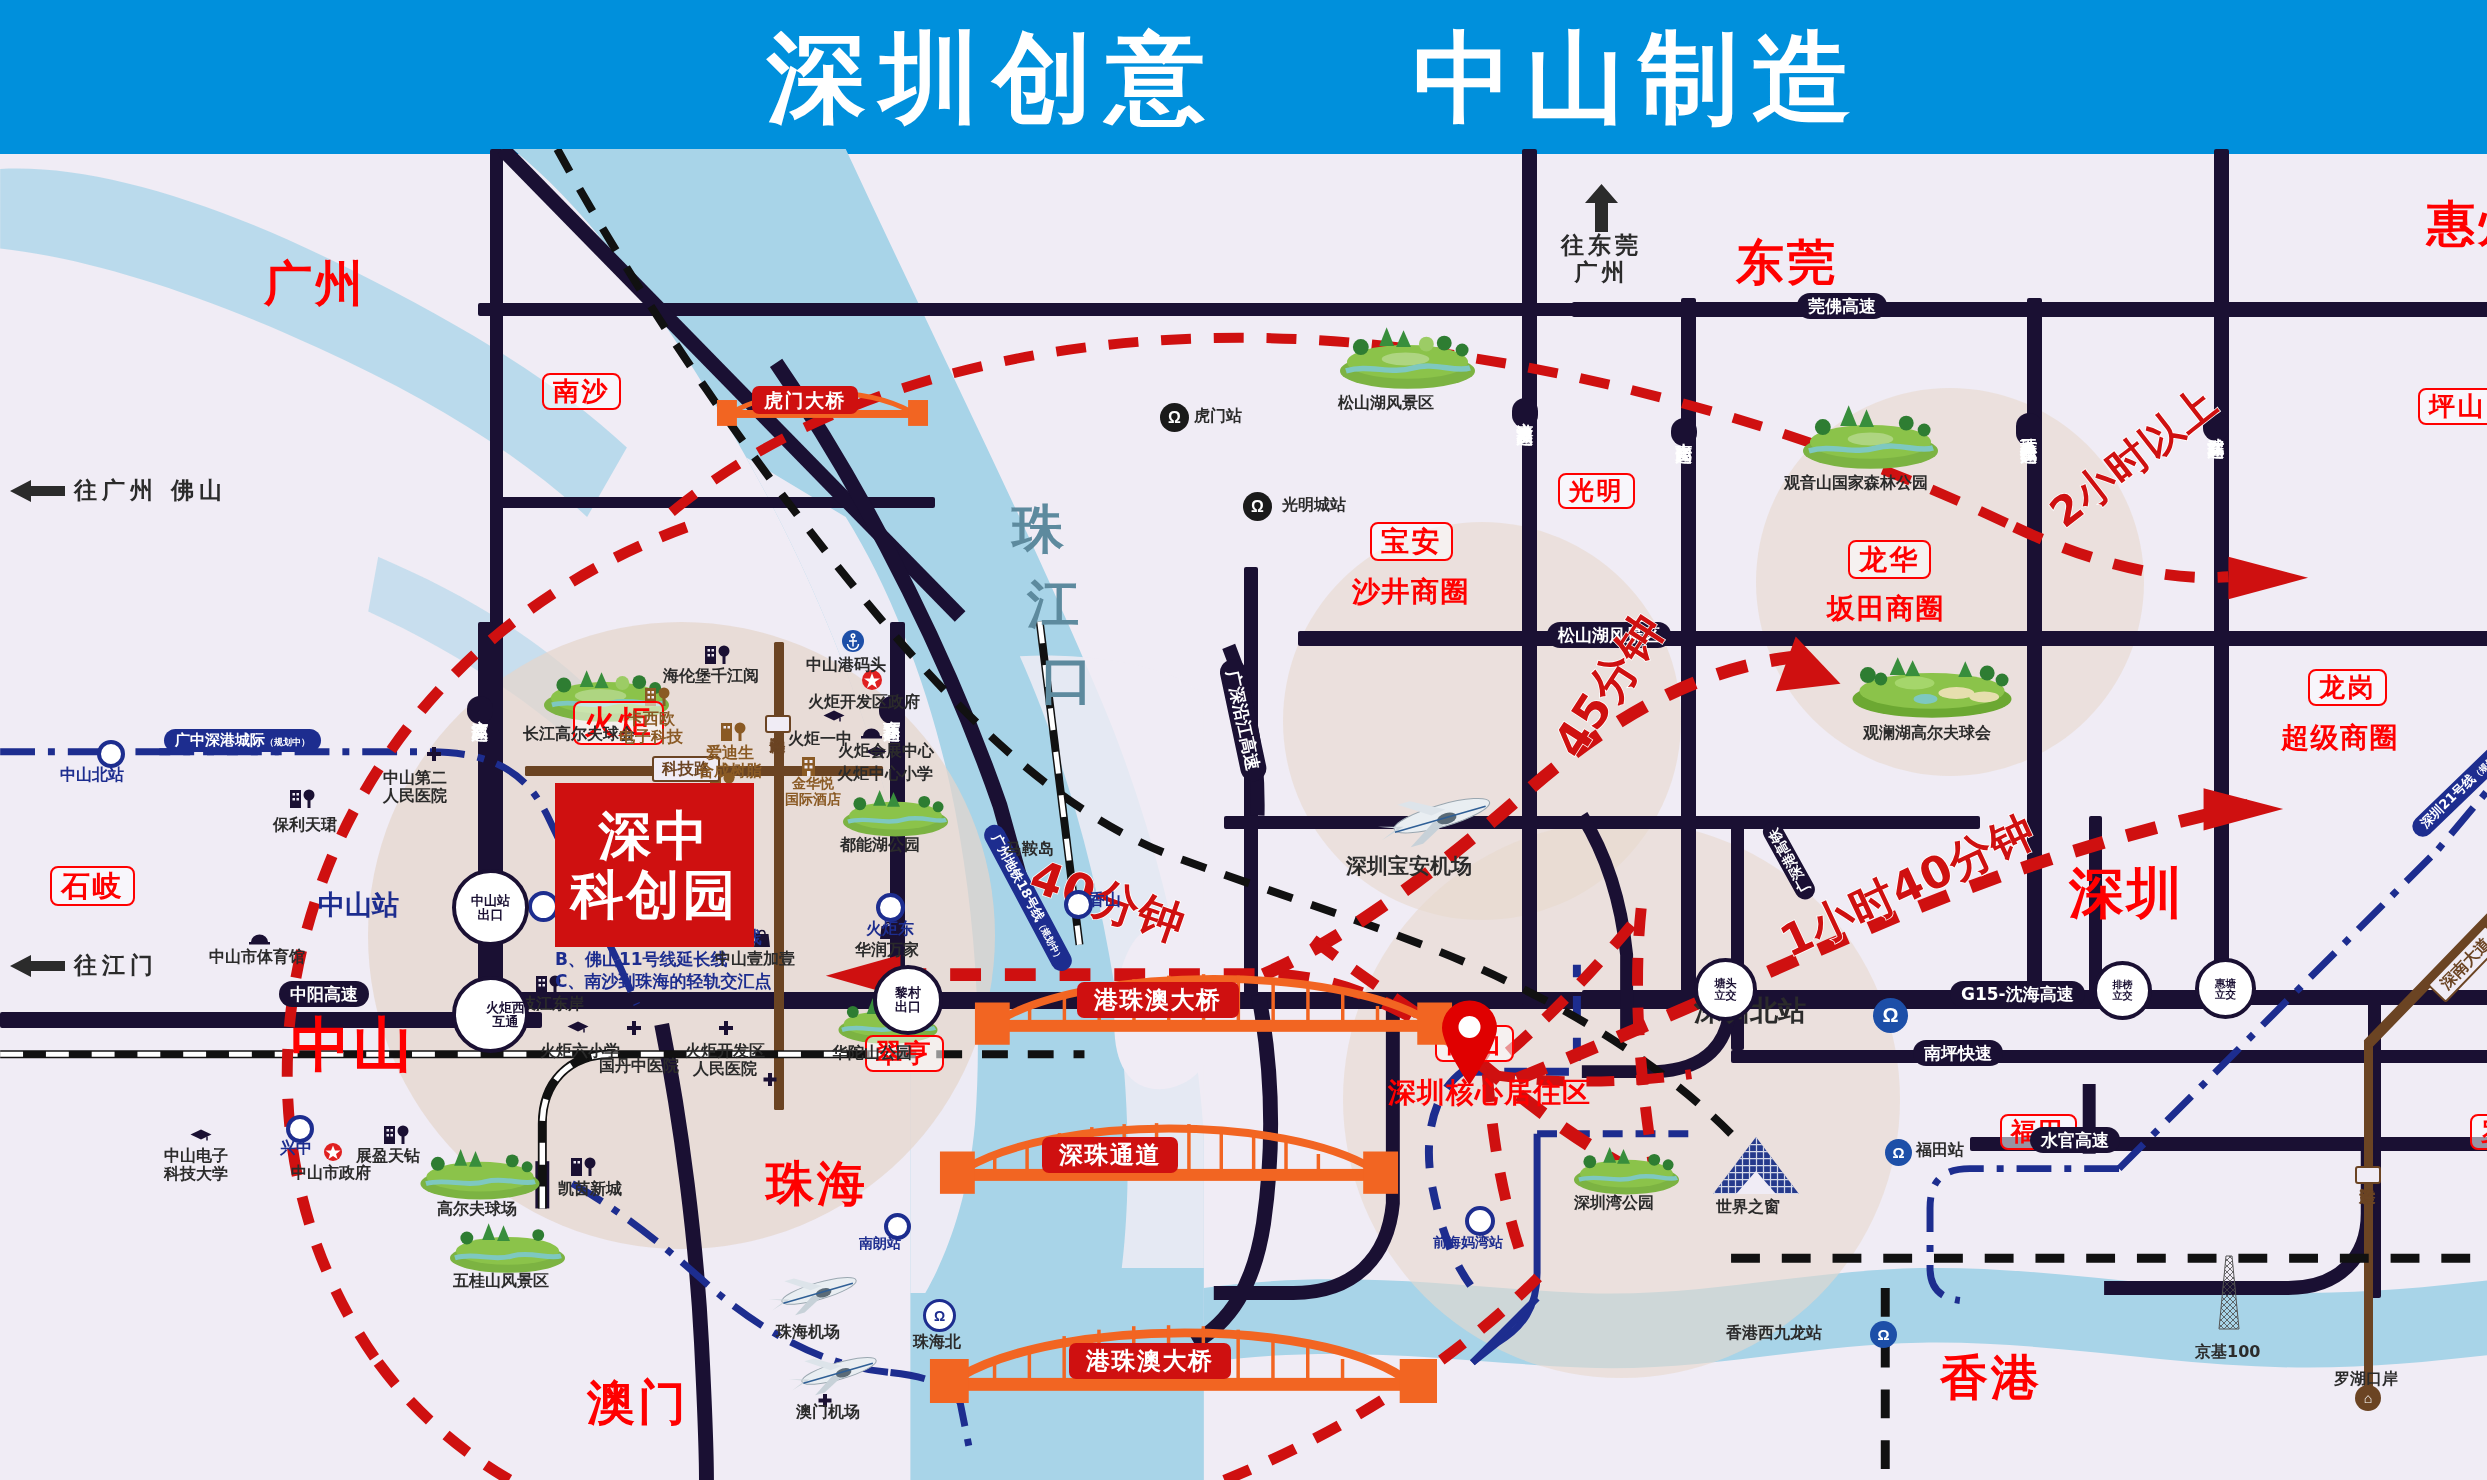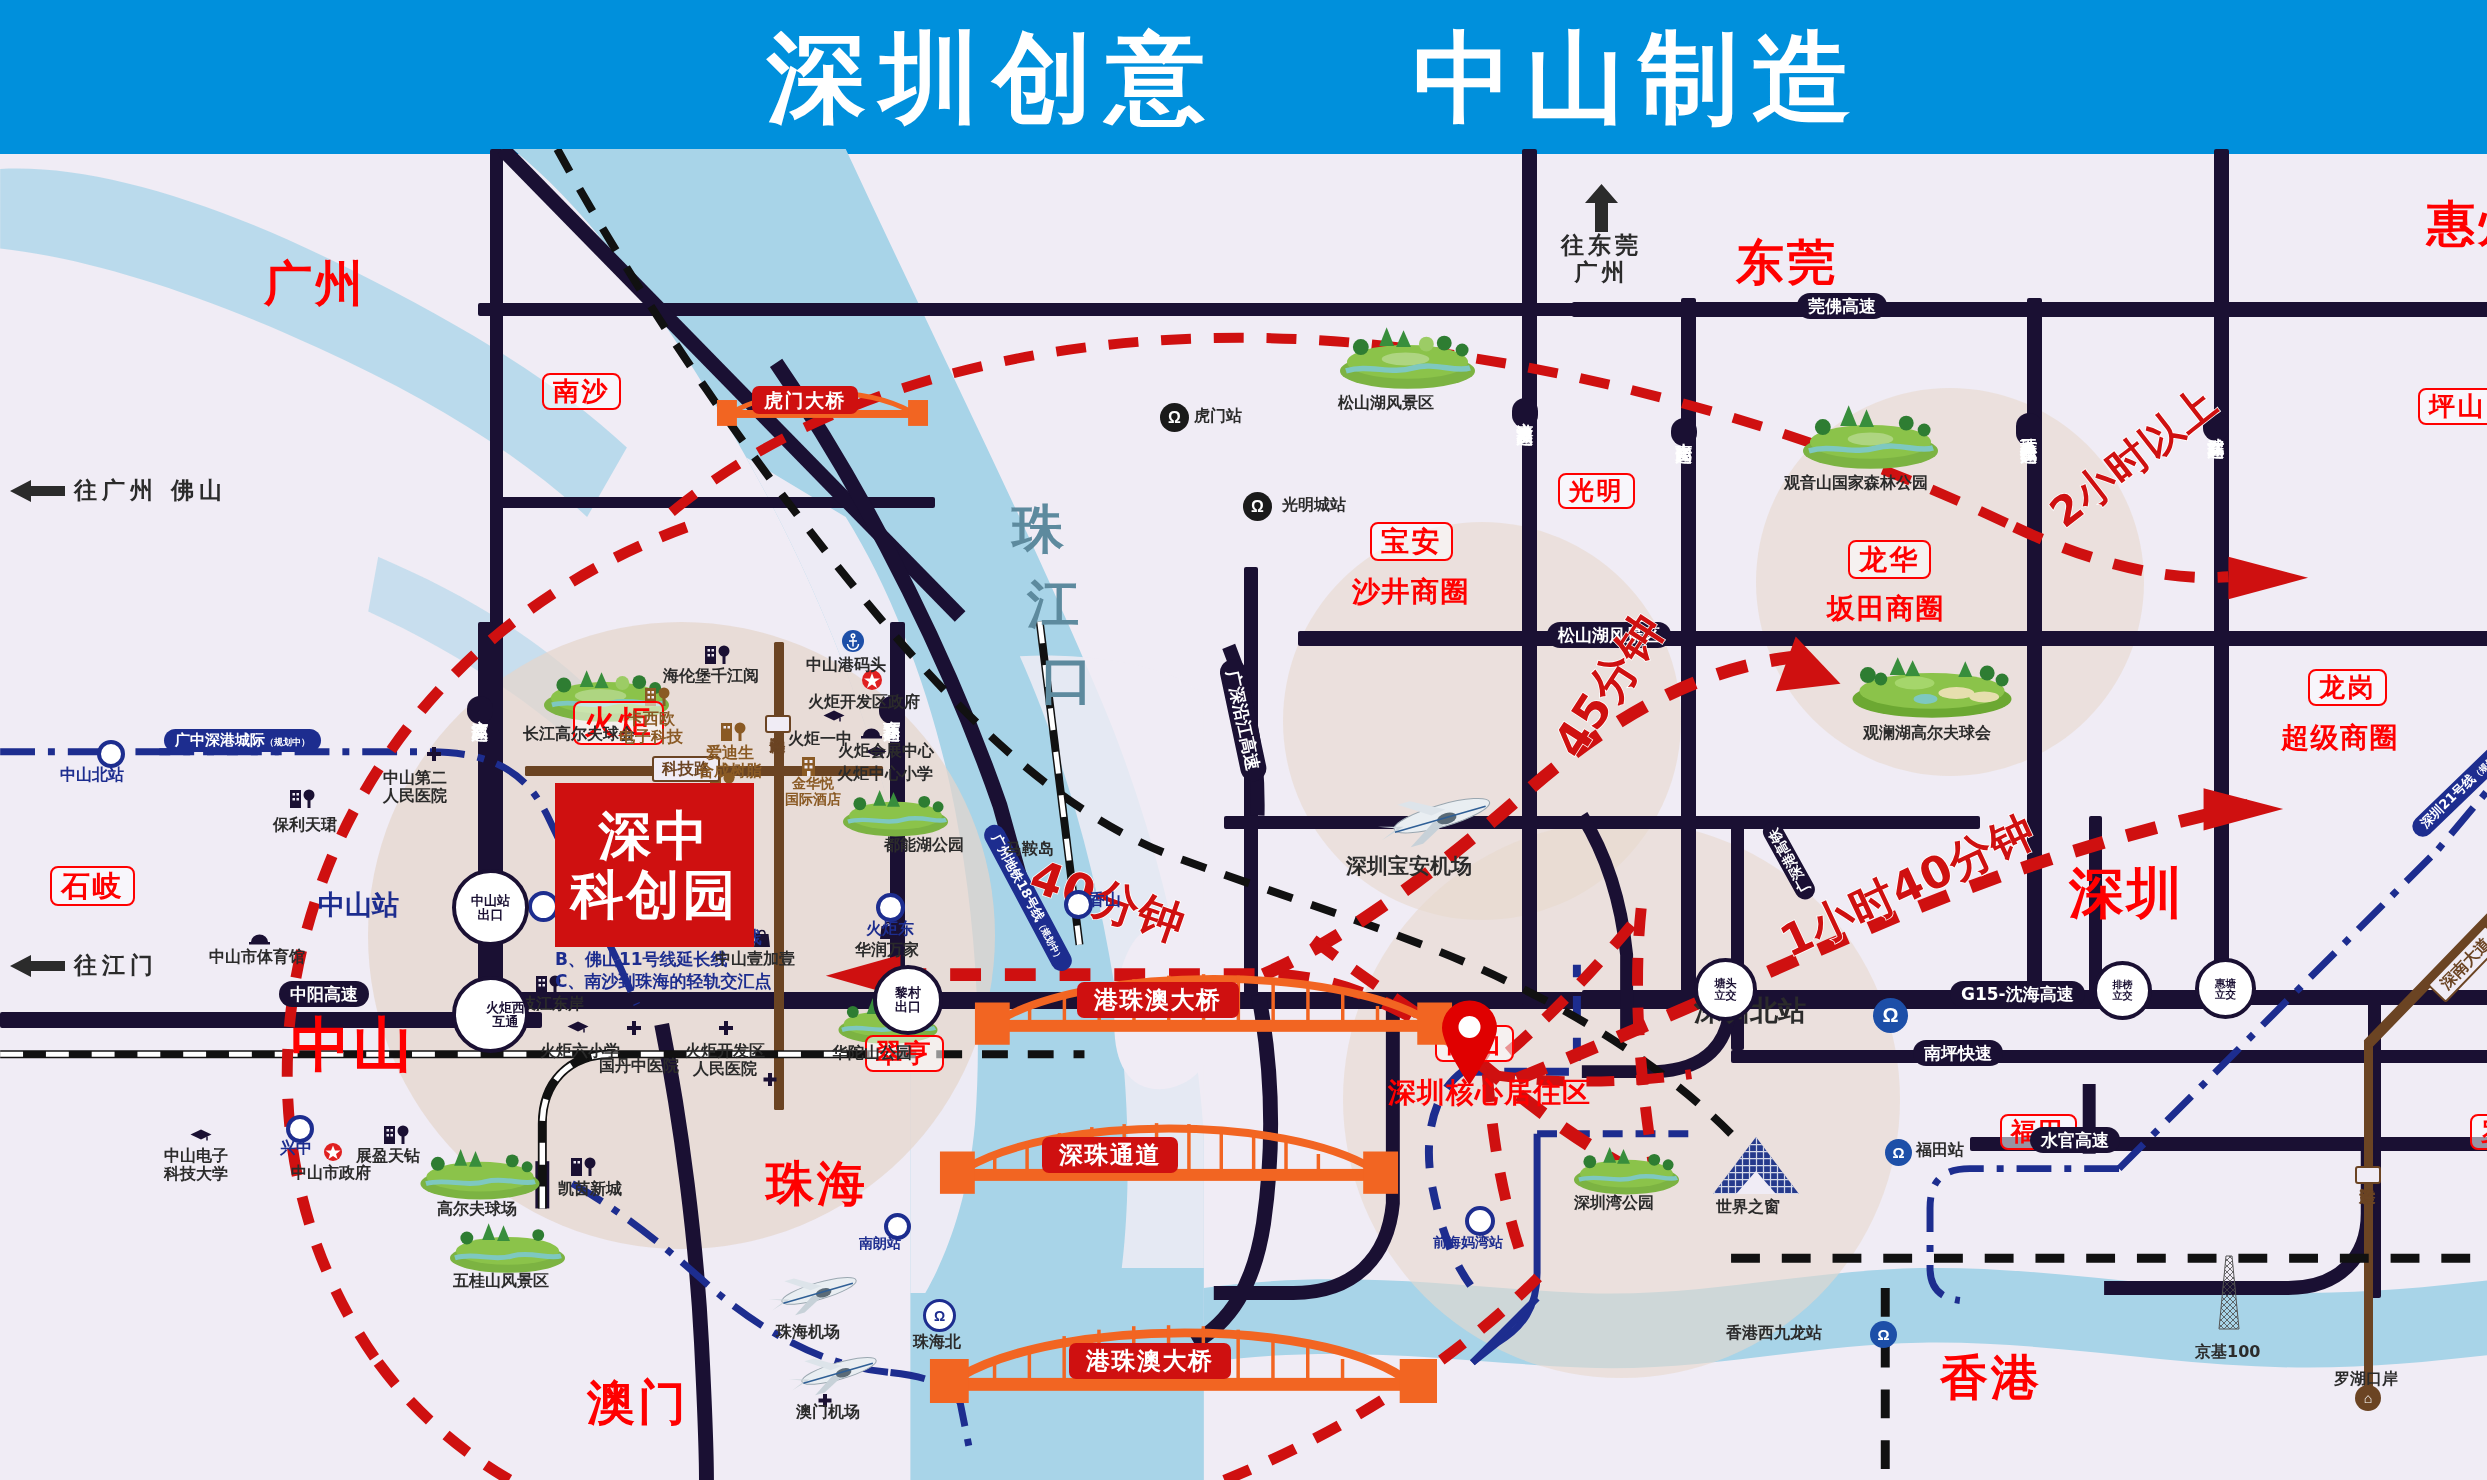--- a/index.html
+++ b/index.html
@@ -898,21 +898,21 @@
   <div class="poi brown" style="left:698px;top:744px;white-space:pre-line;">爱迪生
 合成树脂</div>
   <div class="poi brown" style="left:684px;top:792px;">纬创科技</div>
   <div class="poi" style="left:806px;top:656px;">中山港码头</div>
   <div class="poi" style="left:808px;top:693px;">火炬开发区政府</div>
   <div class="poi" style="left:788px;top:730px;">火炬一中</div>
   <div class="poi" style="left:838px;top:742px;">火炬会展中心</div>
   <div class="poi brown" style="left:785px;top:776px;font-size:14px;white-space:pre-line;">金华悦
 国际酒店</div>
   <div class="poi" style="left:837px;top:765px;">火炬中心小学</div>
-  <div class="poi" style="left:884px;top:836px;text-align:center;">都能湖公园</div>
+  <div class="poi" style="left:840px;top:836px;text-align:center;">都能湖公园</div>
   <div class="poi" style="left:855px;top:941px;">华润万家</div>
   <div class="poi" style="left:520px;top:995px;">岐江东岸</div>
   <div class="poi" style="left:715px;top:950px;">中山壹加壹</div>
   <div class="poi blue" style="left:656px;top:920px;">火炬</div>
   <div class="poi blue" style="left:866px;top:920px;">火炬东</div>
   <div class="poi" style="left:540px;top:1042px;">火炬六小学</div>
   <div class="poi" style="left:599px;top:1057px;">国丹中医院</div>
   <div class="poi" style="left:685px;top:1042px;white-space:pre-line;">火炬开发区
 人民医院</div>
   <div class="poi" style="left:832px;top:1044px;">华陀山公园</div>

